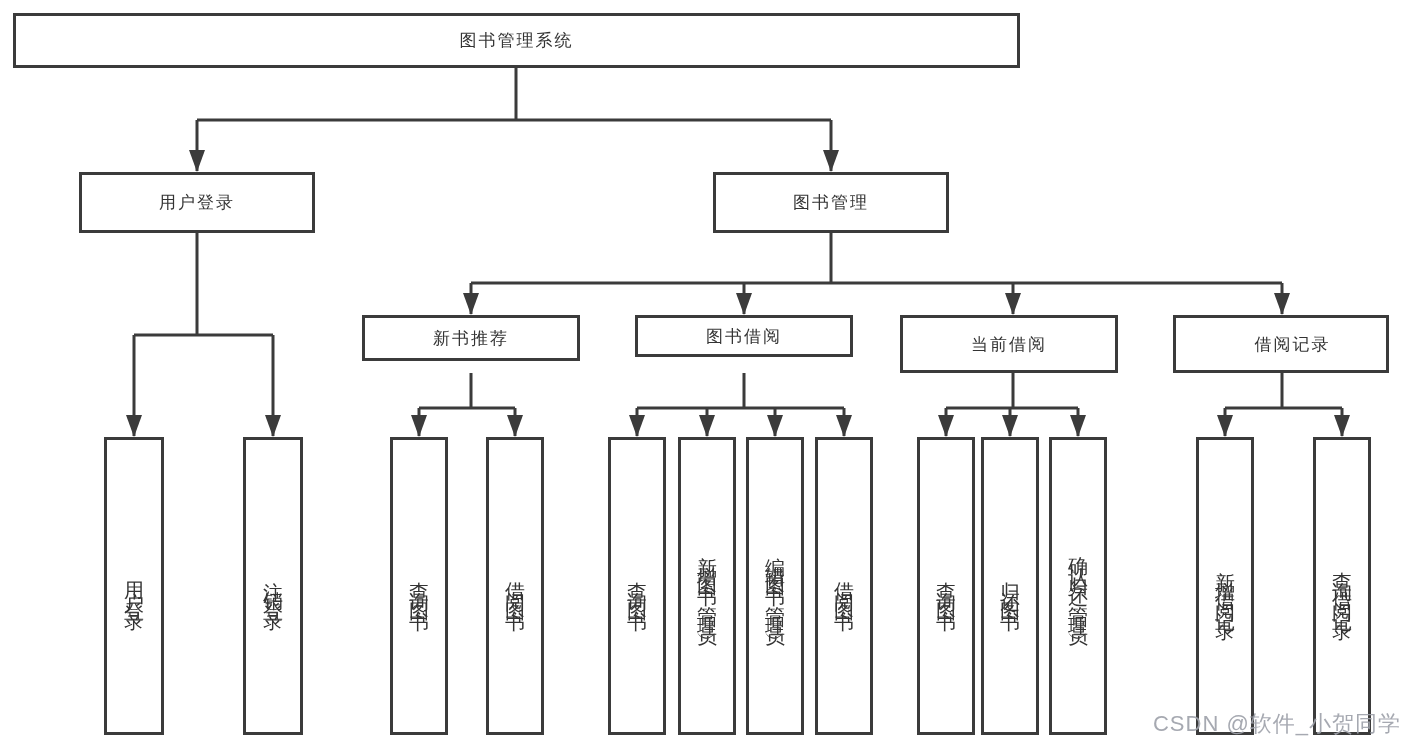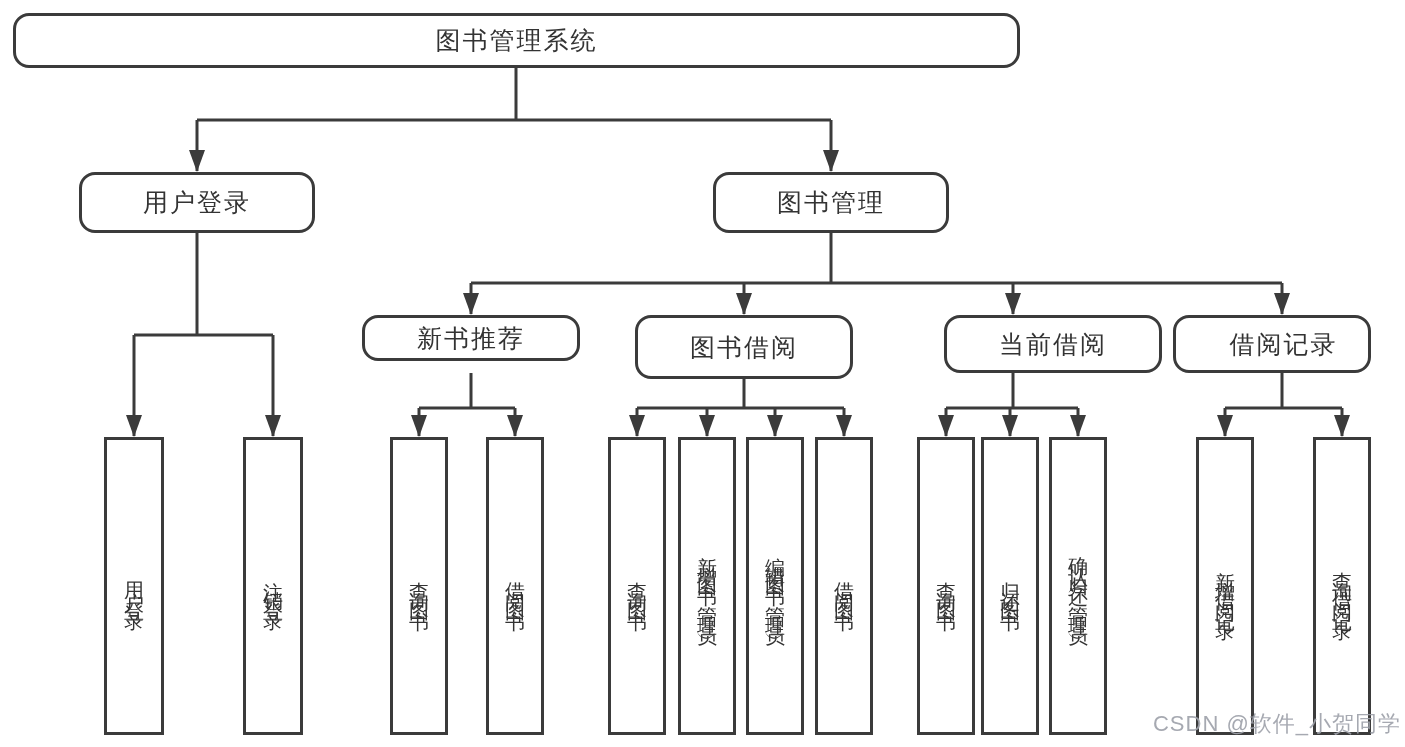--- a/index.html
+++ b/index.html
@@ -5,33 +5,33 @@
   html,body{margin:0;padding:0;background:#ffffff;}
   .stage{
     position:relative;width:1405px;height:747px;background:#ffffff;overflow:hidden;
     font-family:"Liberation Sans","DejaVu Sans",sans-serif;
   }
   .wires{position:absolute;left:0;top:0;z-index:0;}
   .n{
     position:absolute;box-sizing:border-box;border:3px solid #3b3b3b;background:#ffffff;
     display:flex;align-items:center;justify-content:center;color:#333333;z-index:1;
   }
-  .h{font-size:25px;letter-spacing:2px;white-space:nowrap;border-radius:16px;}
+  .h{font-size:17px;letter-spacing:2px;white-space:nowrap;}
   .leaf span{
     writing-mode:vertical-rl;text-orientation:mixed;
     font-size:20px;letter-spacing:10px;line-height:1.15;color:#333333;
   }
   
   #root{left:13px;top:13px;width:1007px;height:55px;}
   #l2a{left:79px;top:172px;width:236px;height:61px;}
   #l2b{left:713px;top:172px;width:236px;height:61px;font-family:Liberation Mono, monospace;}
   #l3b{left:362px;top:315px;width:218px;height:46px;}
-  #l3c{left:635px;top:315px;width:218px;height:64px;}
-  #l3d{left:944px;top:315px;width:218px;height:58px;}
-  #l3e{left:1173px;top:315px;width:198px;height:58px;padding-left:23px;}
+  #l3c{left:635px;top:315px;width:218px;height:42px;}
+  #l3d{left:900px;top:315px;width:218px;height:58px;}
+  #l3e{left:1173px;top:315px;width:216px;height:58px;padding-left:23px;}
   .leaf{top:437px;height:298px;width:58px;}
   #a1{left:104px;width:60px;} #a2{left:243px;width:60px;}
   #b1{left:390px;} #b2{left:486px;}
   #c1{left:608px;} #c2{left:678px;} #c3{left:746px;} #c4{left:815px;}
   #d1{left:917px;} #d2{left:981px;} #d3{left:1049px;}
   #e1{left:1196px;} #e2{left:1313px;}
   .watermark{
     position:absolute;right:4px;bottom:8px;z-index:3;
     font-size:22px;color:rgba(158,162,170,0.92);letter-spacing:1px;white-space:nowrap;
     pointer-events:none;

